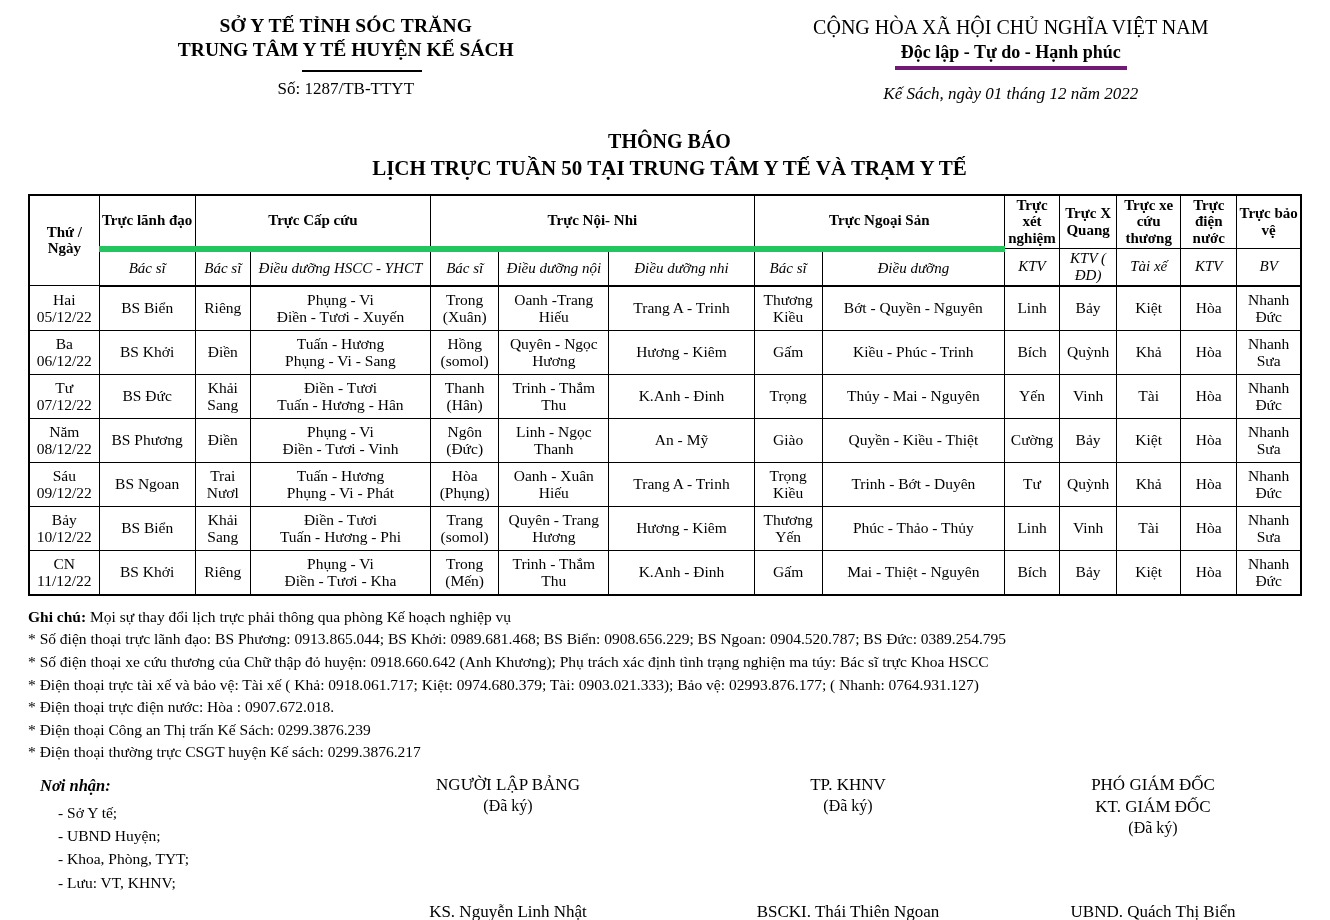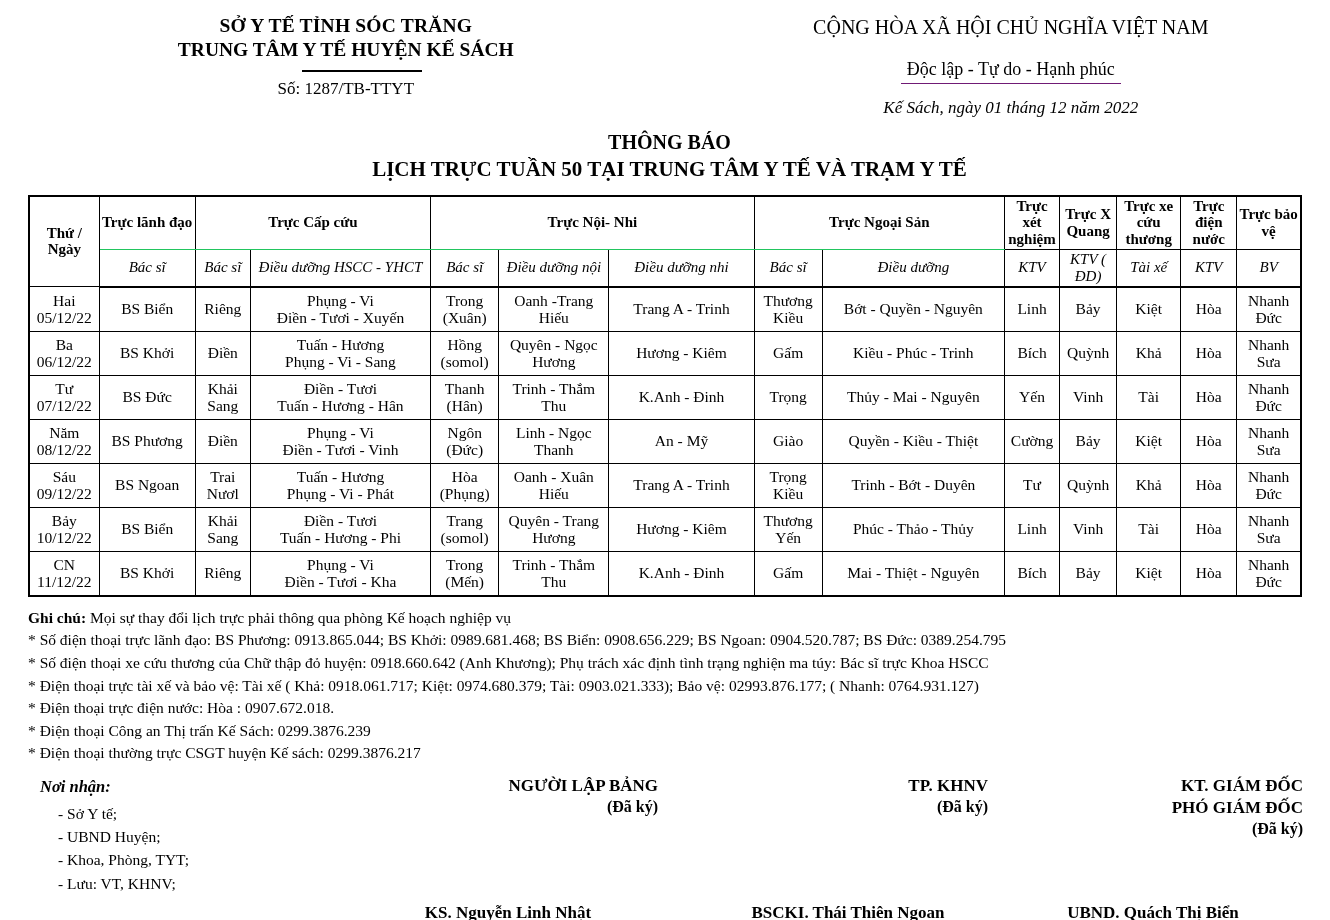--- a/index.html
+++ b/index.html
@@ -57,38 +57,38 @@
   .hdr-number {
     font-size: 17px;
     margin-top: 16px;
   }
   .hdr-nation {
     font-weight: normal;
     font-size: 20px;
     line-height: 1.3;
   }
   .hdr-motto {
-    font-weight: normal;
+    font-weight: bold;
     font-size: 18px;
     display: inline-block;
-    border-bottom: 1px solid #701a75;
+    border-bottom: 4px solid #701a75;
     padding: 0 6px 2px 6px;
     line-height: 1.3;
-    margin-top: 18px;
+    margin-top: 1px;
   }
   .hdr-place-date {
     font-style: italic;
     font-size: 17px;
     margin-top: 14px;
   }
 
   
   .titles {
     text-align: center;
-    margin-top: 12px;
+    margin-top: 25px;
     padding-left: 9px;
   }
   .title-main {
     font-weight: bold;
     font-size: 20px;
     line-height: 1.25;
   }
   .title-sub {
     font-weight: bold;
     font-size: 21px;
@@ -127,21 +127,21 @@
     font-size: 15.5px;
     height: 41px;
   }
   .cell-lines span { display: block; }
   td.daycell {
     font-size: 14.5px;
   }
   
   table.schedule thead tr:last-child th { border-bottom: 2px solid #000; }
   table.schedule tbody tr td { border-top: 1px solid #000; }
-  table.schedule thead th.grp { border-bottom: 1px solid #22c55e; }
+  table.schedule thead th.grp { border-bottom: 6px solid #22c55e; }
 
   
   col.c0  { width: 70px; }
   col.c1  { width: 96px; }
   col.c2  { width: 55px; }
   col.c3  { width: 180px; }
   col.c4  { width: 68px; }
   col.c5  { width: 110px; }
   col.c6  { width: 145px; }
   col.c7  { width: 68px; }
@@ -181,22 +181,22 @@
   }
   .recipients ul {
     list-style: none;
     margin: 2px 0 0 0;
     padding: 0 0 0 18px;
   }
   .recipients li { white-space: nowrap; }
 
   .sig {
     position: absolute;
-    text-align: right;
-    font-weight: bold;
+    text-align: center;
+    font-weight: normal;
   }
   .sig .sig-role {
     font-size: 17px;
     line-height: 1.3;
   }
   .sig .sig-signed {
     font-size: 16px;
     line-height: 1.3;
   }
   .sig .sig-name {
@@ -552,20 +552,20 @@
       <div class="sig-name">KS. Nguyễn Linh Nhật</div>
     </div>
 
     <div class="sig sig-c">
       <div class="sig-role">TP. KHNV</div>
       <div class="sig-signed">(Đã ký)</div>
       <div class="sig-name">BSCKI. Thái Thiên Ngoan</div>
     </div>
 
     <div class="sig sig-d">
+      <div class="sig-role">PHÓ GIÁM ĐỐC</div>
       <div class="sig-role">KT. GIÁM ĐỐC</div>
-      <div class="sig-role">PHÓ GIÁM ĐỐC</div>
       <div class="sig-signed">(Đã ký)</div>
       <div class="sig-name">UBND. Quách Thị Biển</div>
     </div>
   </div>
 
 </div>
 
 </body></html>

